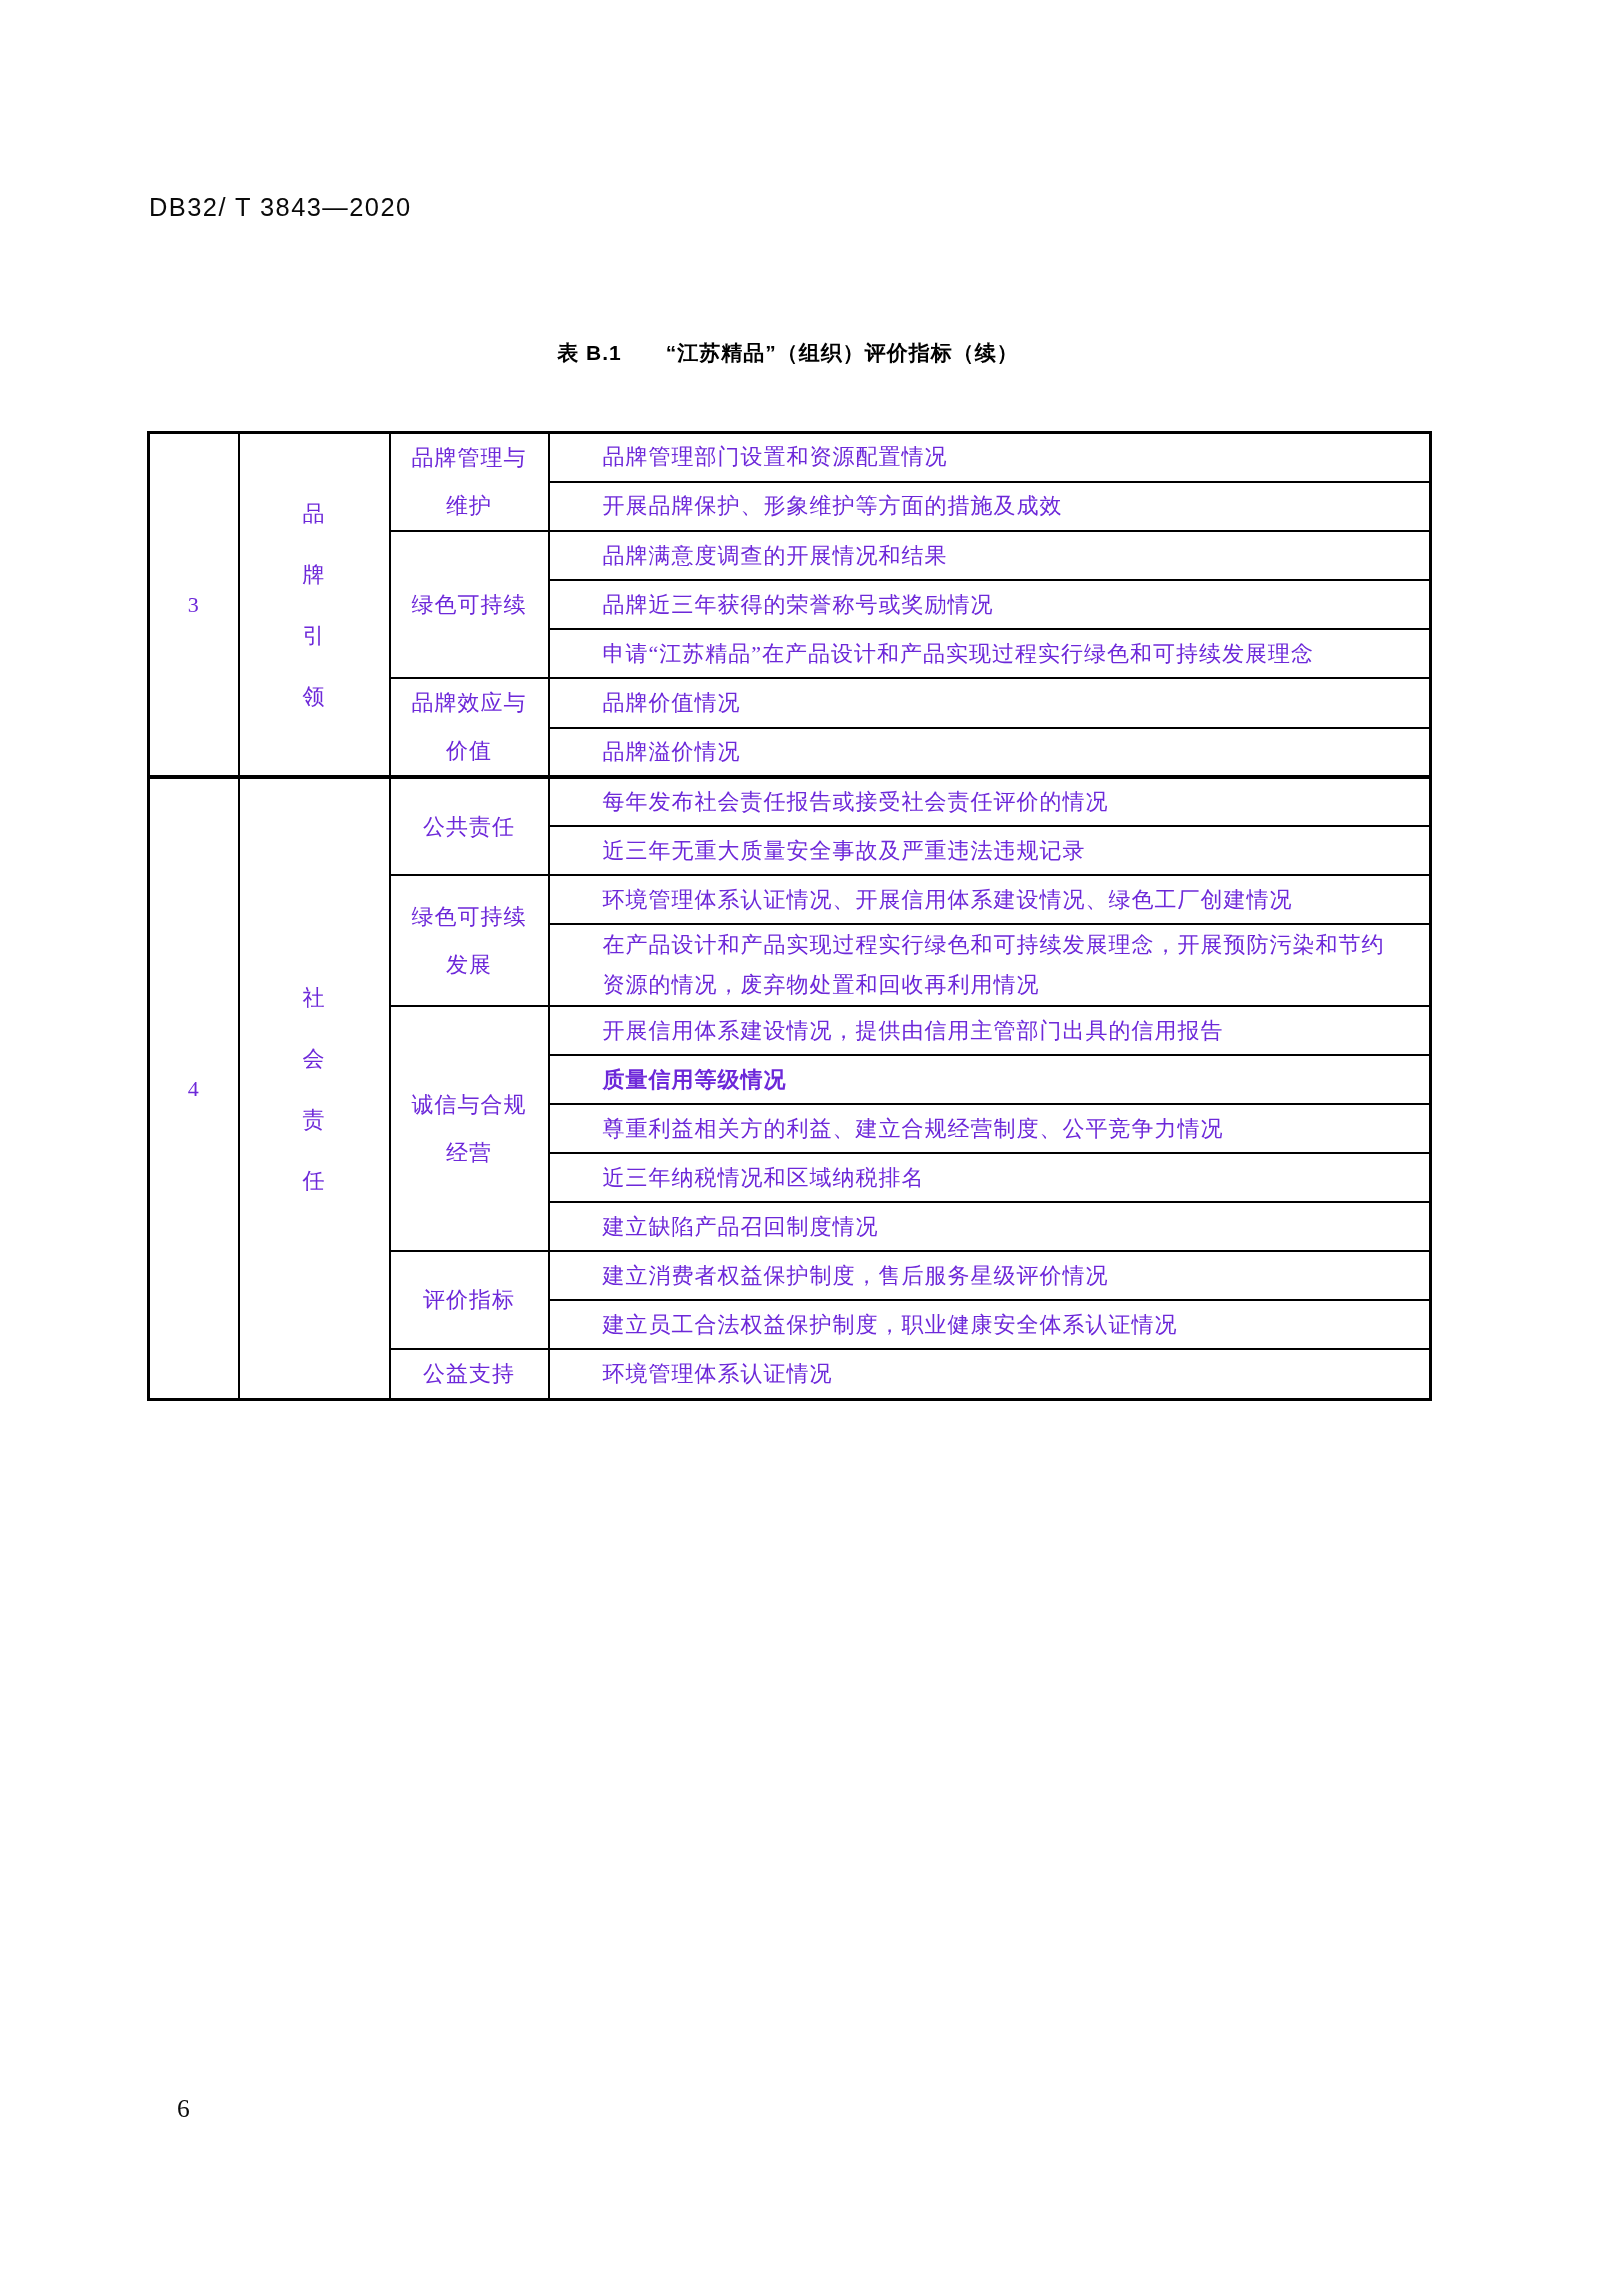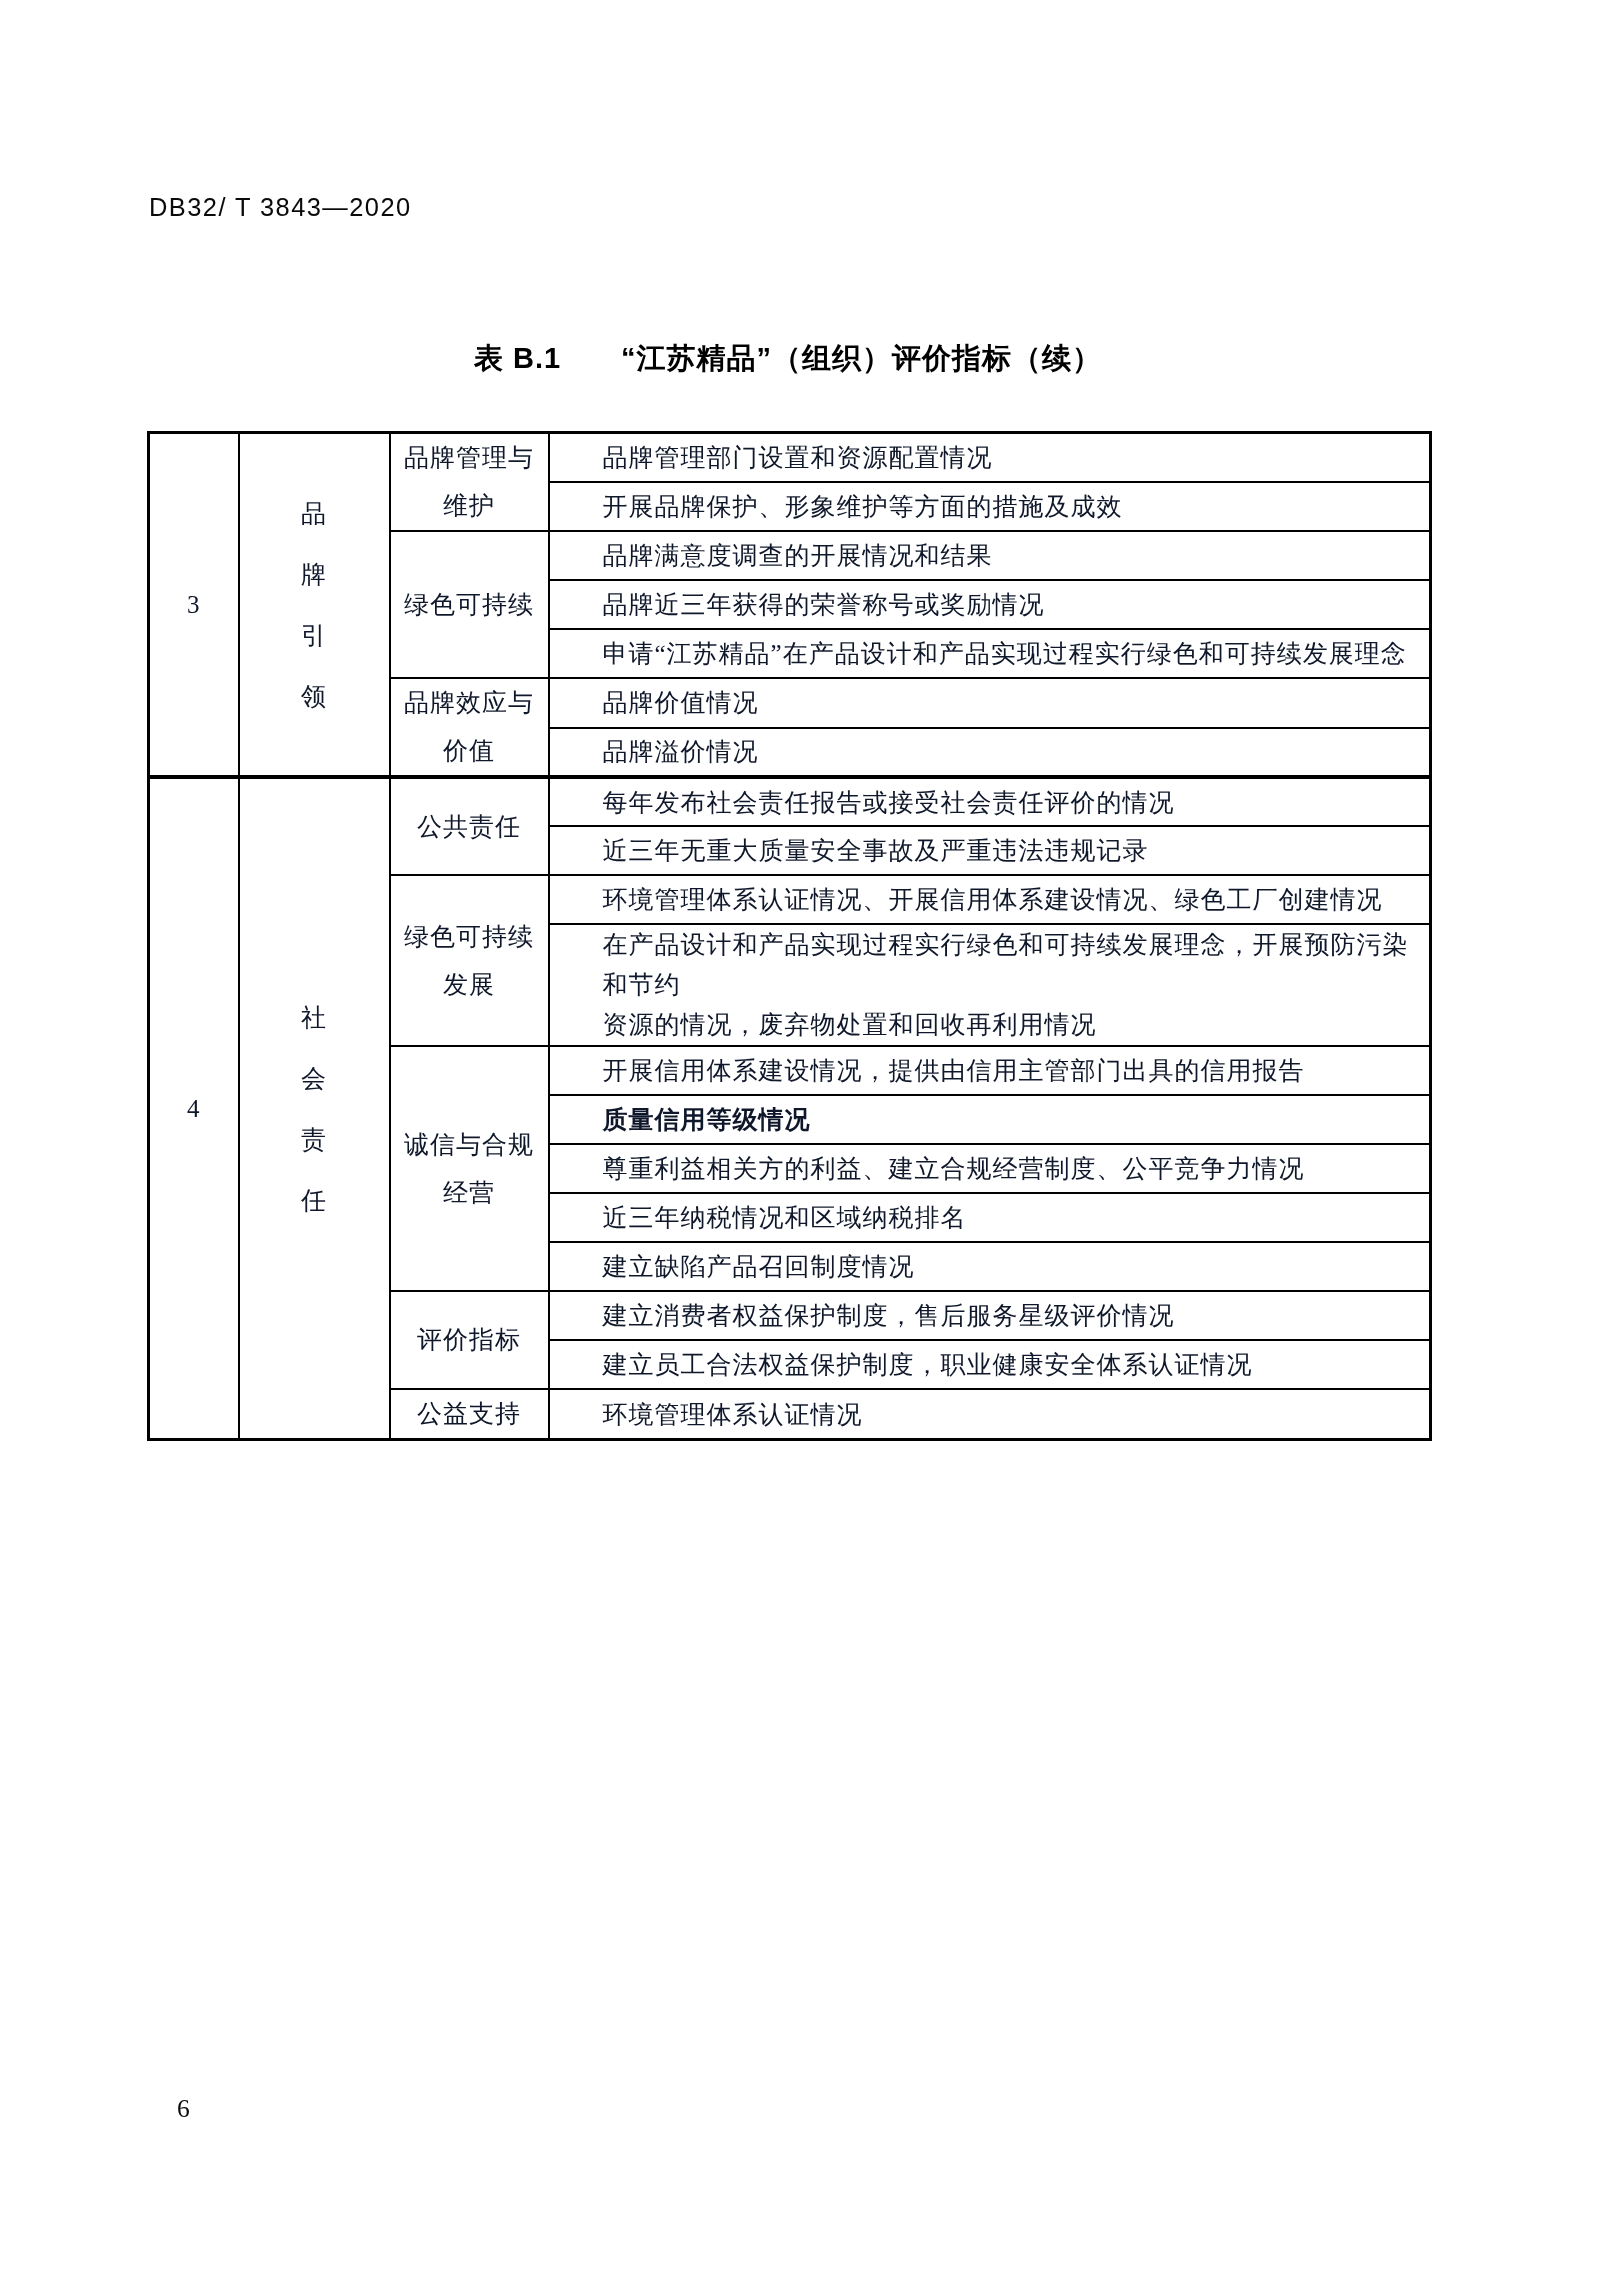--- a/index.html
+++ b/index.html
@@ -27,38 +27,38 @@
     white-space: nowrap;
   }
   .table-caption {
     position: absolute;
     left: 147px;
     top: 339px;
     width: 1282px;
     text-align: center;
     font-family: "Liberation Sans", "DejaVu Sans", sans-serif;
     font-weight: bold;
-    font-size: 29px;
+    font-size: 21px;
     letter-spacing: 1px;
     color: #000000;
     white-space: nowrap;
   }
   table.eval-table {
     position: absolute;
     left: 147px;
     top: 431px;
     width: 1282px;
     border-collapse: collapse;
     table-layout: fixed;
     border: 3.9px solid #000000;
   }
   .eval-table td {
-    font-size: 25px;
+    font-size: 22px;
     letter-spacing: 1px;
-    color: #0f172a;
+    color: #6d28d9;
     vertical-align: middle;
     padding: 0;
     overflow: hidden;
   }
   .eval-table tr { height: 49px; }
   .eval-table tr.tall { height: 82px; margin-left: 15px; }
   
   .eval-table td.vline { border-left: 2px solid #000000; }
   
   .eval-table td.bb-thin    { border-bottom: 2px solid #000000; }

